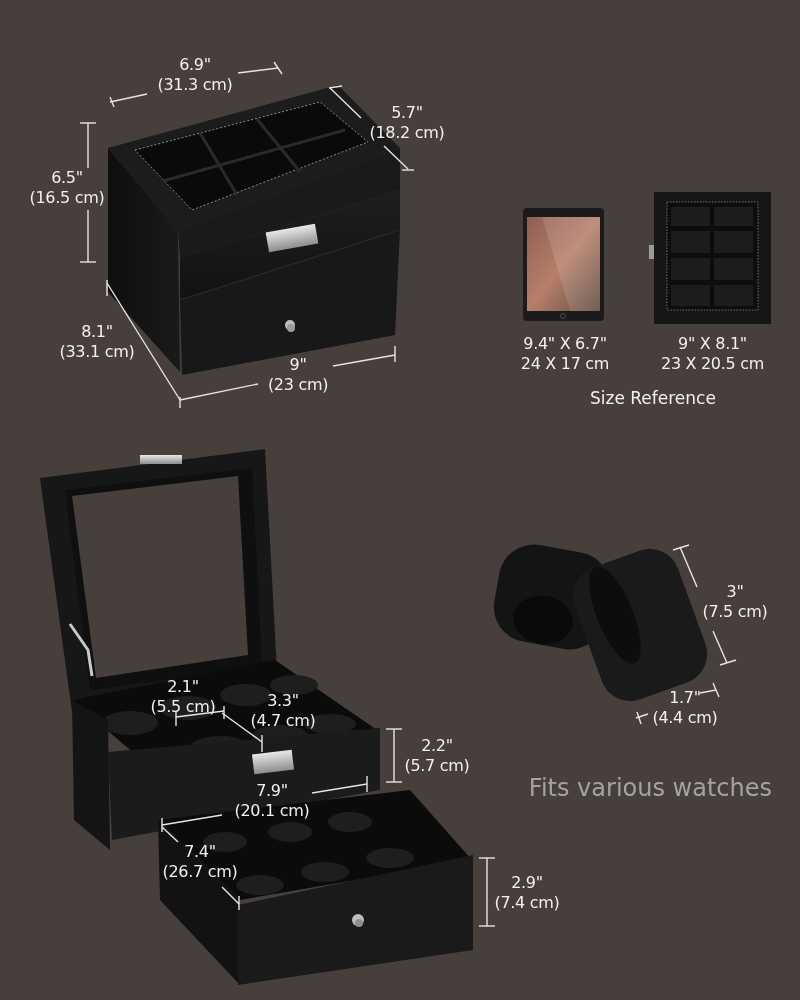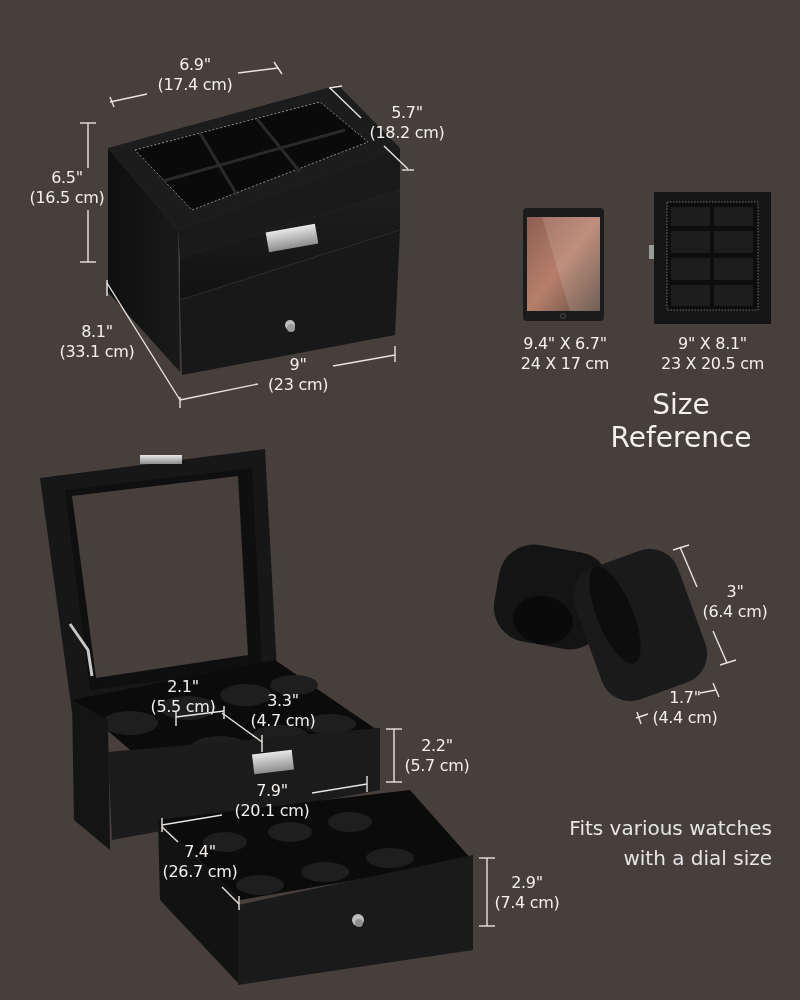--- a/index.html
+++ b/index.html
@@ -1,21 +1,21 @@
 <!DOCTYPE html>
 <html><head>
 <meta charset="utf-8">
 <style>
   html, body { margin:0; padding:0; }
   body { width:800px; height:1000px; background:#463f3c; position:relative; overflow:hidden;
          font-family:"DejaVu Sans", sans-serif; color:#f2efec; }
   .abs { position:absolute; }
   .lbl { position:absolute; text-align:center; font-size:16px; line-height:20px; color:#f3f0ed; letter-spacing:-0.3px; }
   .lbl span { display:block; }
-  .bigtxt { position:absolute; font-size:20px; line-height:30px; color:#e5e5e5; text-align:right;margin-top:40px; }
+  .bigtxt { position:absolute; font-size:24px; line-height:30px; color:#a3a3a3; text-align:right; }
   svg { position:absolute; left:0; top:0; }
 </style>
 </head>
 <body>
 
 <svg width="800" height="1000">
   <defs>
     <linearGradient id="boxFront" x1="0" y1="0" x2="0" y2="1">
       <stop offset="0" stop-color="#1e1e1e"></stop>
         <stop offset="1" stop-color="#121212"></stop>
@@ -192,21 +192,21 @@
       <line x1="720" y1="665" x2="736" y2="660"></line>
     <line x1="700" y1="693" x2="716" y2="690"></line>
       <line x1="713" y1="683" x2="719" y2="697"></line>
     <line x1="636" y1="718" x2="648" y2="714"></line>
       <line x1="637" y1="712" x2="641" y2="724"></line>
   </g>
 </svg>
 
 <div class="lbl" style="left:150px;top:55px;width:90px;">
   <span>6.9"</span>
-  <span>(17.4 cm)</span>
+  <span>(31.3 cm)</span>
 </div>
 <div class="lbl" style="left:362px;top:103px;width:90px;">
   <span>5.7"</span>
   <span>(18.2 cm)</span>
 </div>
 <div class="lbl" style="left:22px;top:168px;width:90px;">
   <span>6.5"</span>
   <span>(16.5 cm)</span>
 </div>
 <div class="lbl" style="left:52px;top:322px;width:90px;">
@@ -219,21 +219,21 @@
 </div>
 
 <div class="lbl" style="left:505px;top:334px;width:120px;font-size:16px;">
   <span>9.4" X 6.7"</span>
   <span>24 X 17 cm</span>
 </div>
 <div class="lbl" style="left:650px;top:334px;width:125px;font-size:16px;">
   <span>9" X 8.1"</span>
   <span>23 X 20.5 cm</span>
 </div>
-<div class="abs" style="left:590px;top:388px;width:182px;text-align:center;font-size:28px;color:#f3f0ed;">Size Reference</div>
+<div class="abs" style="left:590px;top:388px;width:182px;text-align:left;font-size:17px;color:#f3f0ed;">Size Reference</div>
 
 <div class="lbl" style="left:138px;top:677px;width:90px;">
   <span>2.1"</span>
   <span>(5.5 cm)</span>
 </div>
 <div class="lbl" style="left:238px;top:691px;width:90px;">
   <span>3.3"</span>
   <span>(4.7 cm)</span>
 </div>
 <div class="lbl" style="left:392px;top:736px;width:90px;">
@@ -248,23 +248,22 @@
   <span>7.4"</span>
   <span>(26.7 cm)</span>
 </div>
 <div class="lbl" style="left:482px;top:873px;width:90px;">
   <span>2.9"</span>
   <span>(7.4 cm)</span>
 </div>
 
 <div class="lbl" style="left:690px;top:582px;width:90px;">
   <span>3"</span>
-  <span>(6.4 cm)</span>
+  <span>(7.5 cm)</span>
 </div>
 <div class="lbl" style="left:640px;top:688px;width:90px;">
   <span>1.7"</span>
   <span>(4.4 cm)</span>
 </div>
 
 <div class="bigtxt" style="left:520px;top:773px;width:252px;">
   <div>Fits various watches</div>
-  <div>with a dial size</div>
 </div>
 
 </body></html>

